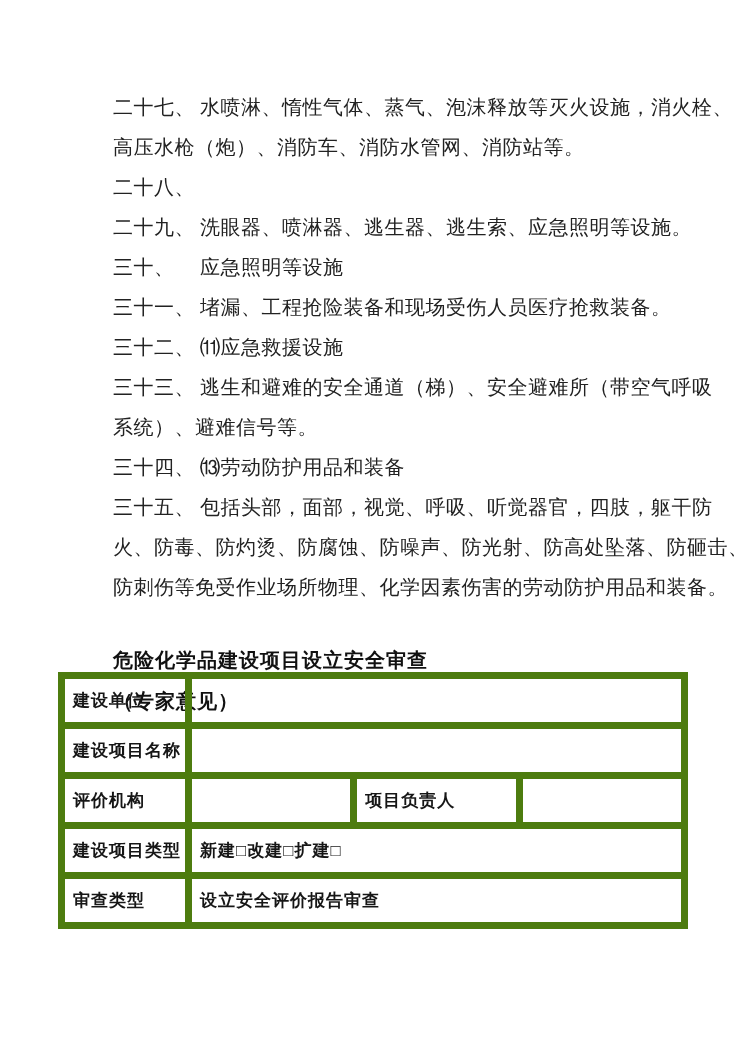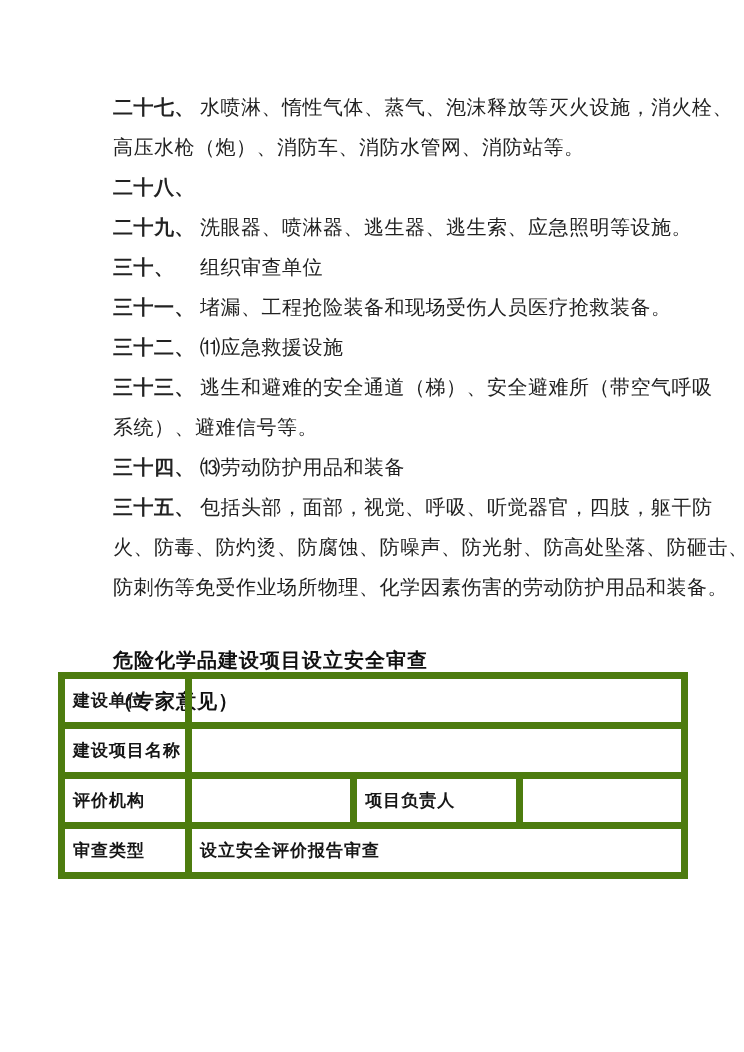--- a/index.html
+++ b/index.html
@@ -24,21 +24,21 @@
     position: absolute;
     left: 113px;
     top: 87px;
     width: 545px;
     font-size: 20px;
     line-height: 40px;
     letter-spacing: 0.5px;
     color: #222222;
   }
   .bodyline { height: 40px; white-space: nowrap; display: flex; }
-  .ord { display: inline-block; width: 87px; flex: 0 0 87px; font-weight: bold; }
+  .ord { display: inline-block; width: 87px; flex: 0 0 87px; }
   
   .heading {
     position: absolute;
     left: 113px;
     top: 608px;
     font-size: 20px;
     font-weight: bold;
     line-height: 41px;
     color: #111111;
     letter-spacing: 1px;
@@ -84,21 +84,21 @@
       </div>
     <div class="bodyline">
         <span class="ord">二十八、</span>
       </div>
     <div class="bodyline">
         <span class="ord">二十九、</span>
         <span>洗眼器、喷淋器、逃生器、逃生索、应急照明等设施。</span>
       </div>
     <div class="bodyline">
         <span class="ord">三十、</span>
-        <span>组织审查单位</span>
+        <span>应急照明等设施</span>
       </div>
     <div class="bodyline">
         <span class="ord">三十一、</span>
         <span>堵漏、工程抢险装备和现场受伤人员医疗抢救装备。</span>
       </div>
     <div class="bodyline">
         <span class="ord">三十二、</span>
         <span>⑾应急救援设施</span>
       </div>
     <div class="bodyline">
@@ -139,19 +139,23 @@
       <td class="c1">建设项目名称</td>
       <td colspan="3"></td>
     </tr>
     <tr>
       <td class="c1">评价机构</td>
       <td class="c2"></td>
       <td class="c3">项目负责人</td>
       <td class="c4"></td>
     </tr>
     <tr>
+      <td class="c1">建设项目类型</td>
+      <td colspan="3">新建□改建□扩建□</td>
+    </tr>
+    <tr>
       <td class="c1">审查类型</td>
       <td colspan="3">设立安全评价报告审查</td>
     </tr>
   </tbody>
     </table>
 
 </div>
 
 </body></html>

